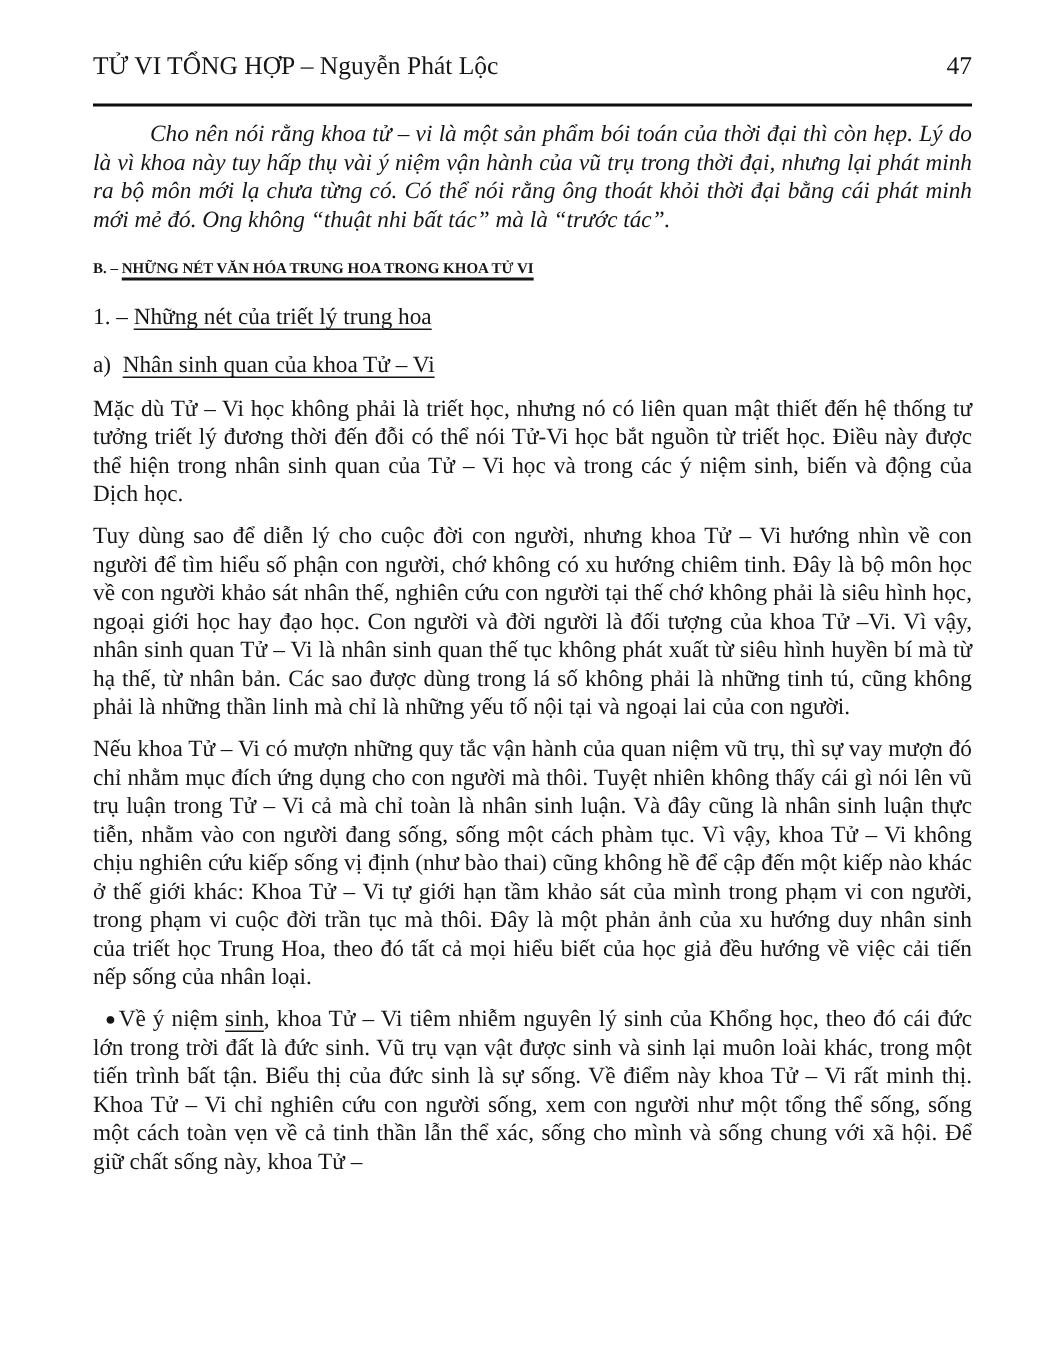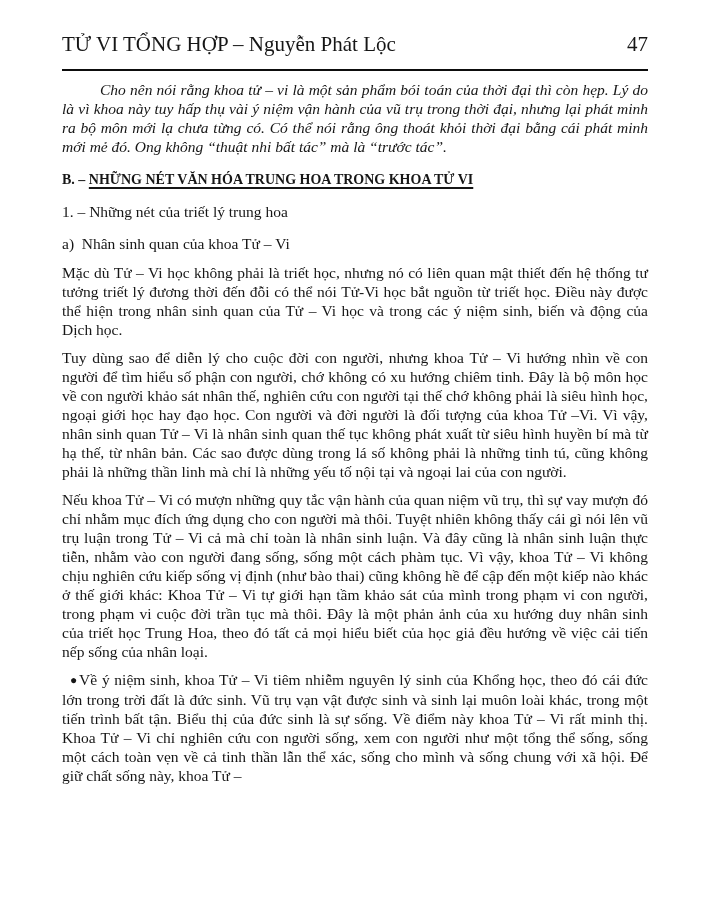--- a/index.html
+++ b/index.html
@@ -18,49 +18,50 @@
     box-sizing: border-box;
     width: 705px;
     height: 913px;
     padding: 34px 57px 0 62px;
     background: #ffffff;
   }
   .hdr {
     display: flex;
     justify-content: space-between;
     align-items: baseline;
-    font-size: 21px;
+    font-size: 17px;
     line-height: 20px;
   }
   .rule {
     border: none;
     border-top: 2px solid #0d0d0d;
     height: 0;
     margin: 15px 0 3px 0;
   }
   .para {
     font-size: 15.5px;
     line-height: 19px;
     text-align: justify;
     margin: 9px 0;
   }
   .indent { text-indent: 38px; font-style: italic; }
   .heading {
     font-weight: bold;
-    font-size: 14px;
+    font-size: 10px;
     margin: 14px 0 10px 0;
   }
   .heading .u {
     text-decoration: underline;
     text-decoration-thickness: 2px;
     text-underline-offset: 3px;
   }
   .subheading { margin: 13px 0 10px 0; }
   .subheading .u,
   .u-inline {
+    text-decoration: underline;
     text-decoration-thickness: 1px;
     text-underline-offset: 3px;
   }
   .bullet-para { text-indent: 8px; }
   .bullet {
     font-size: 12px;
     vertical-align: 1px;
     letter-spacing: 1px;
   }
 </style>

